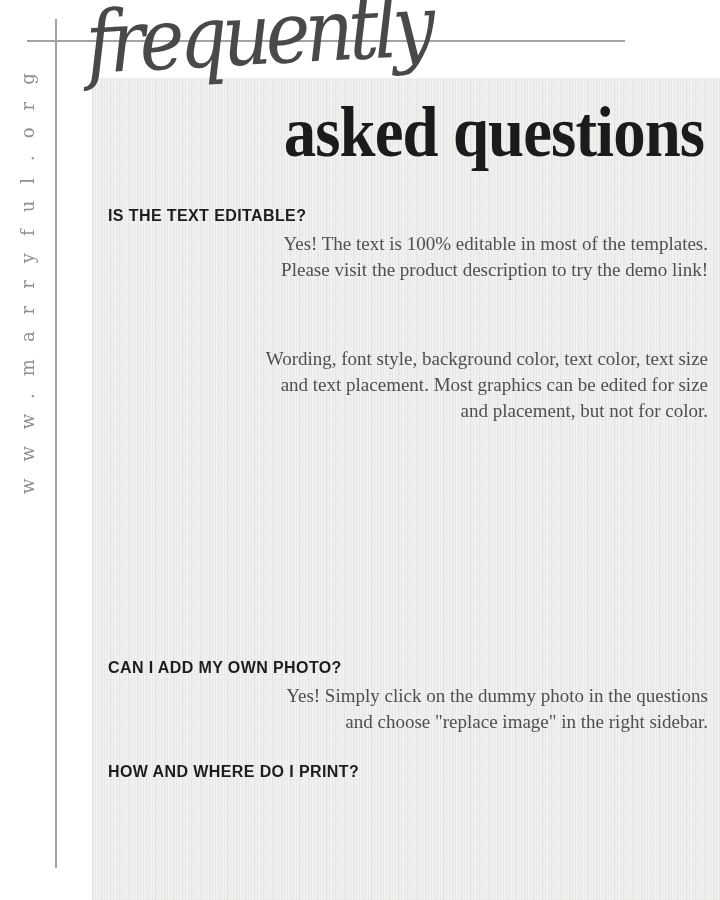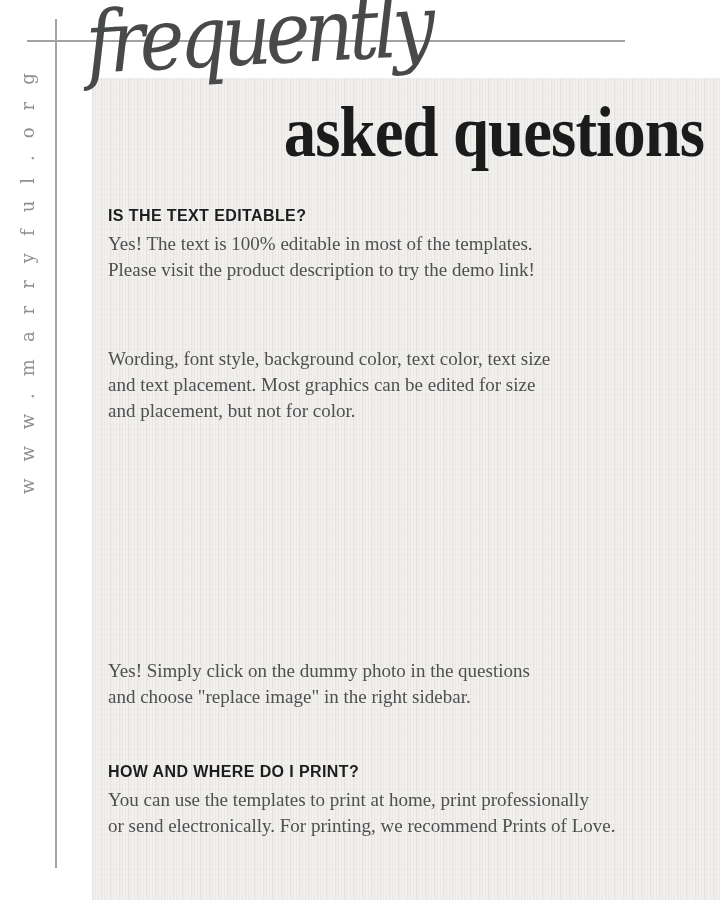--- a/index.html
+++ b/index.html
@@ -116,20 +116,21 @@
     margin: 0 0 6px 0;
     white-space: nowrap;
   }
   .faq-answer {
     font-family: "Liberation Serif", serif;
     font-size: 19px;
     line-height: 26px;
     color: #4f4f4f;
     white-space: pre-line;
     margin: 0;
+    text-align: right;
   }
 </style>
 </head>
 <body>
 
 <div class="page">
 
   <div class="panel"></div>
 
   <div class="rule-h"></div>
@@ -152,25 +153,24 @@
     <div class="faq-item">
       <p class="faq-answer">Wording, font style, background color, text color, text size
 and text placement. Most graphics can be edited for size
 and placement, but not for color.</p>
     </div>
 
     <div class="faq-item">
     </div>
 
     <div class="faq-item">
+      <h2 class="faq-question">CAN I ADD MY OWN PHOTO?</h2>
       <p class="faq-answer">Yes! Simply click on the dummy photo in the questions
 and choose "replace image" in the right sidebar.</p>
     </div>
 
     <div class="faq-item">
       <h2 class="faq-question">HOW AND WHERE DO I PRINT?</h2>
-      <p class="faq-answer">You can use the templates to print at home, print professionally
-or send electronically. For printing, we recommend Prints of Love.</p>
     </div>
 
   </div>
 
 </div>
 
 </body></html>

